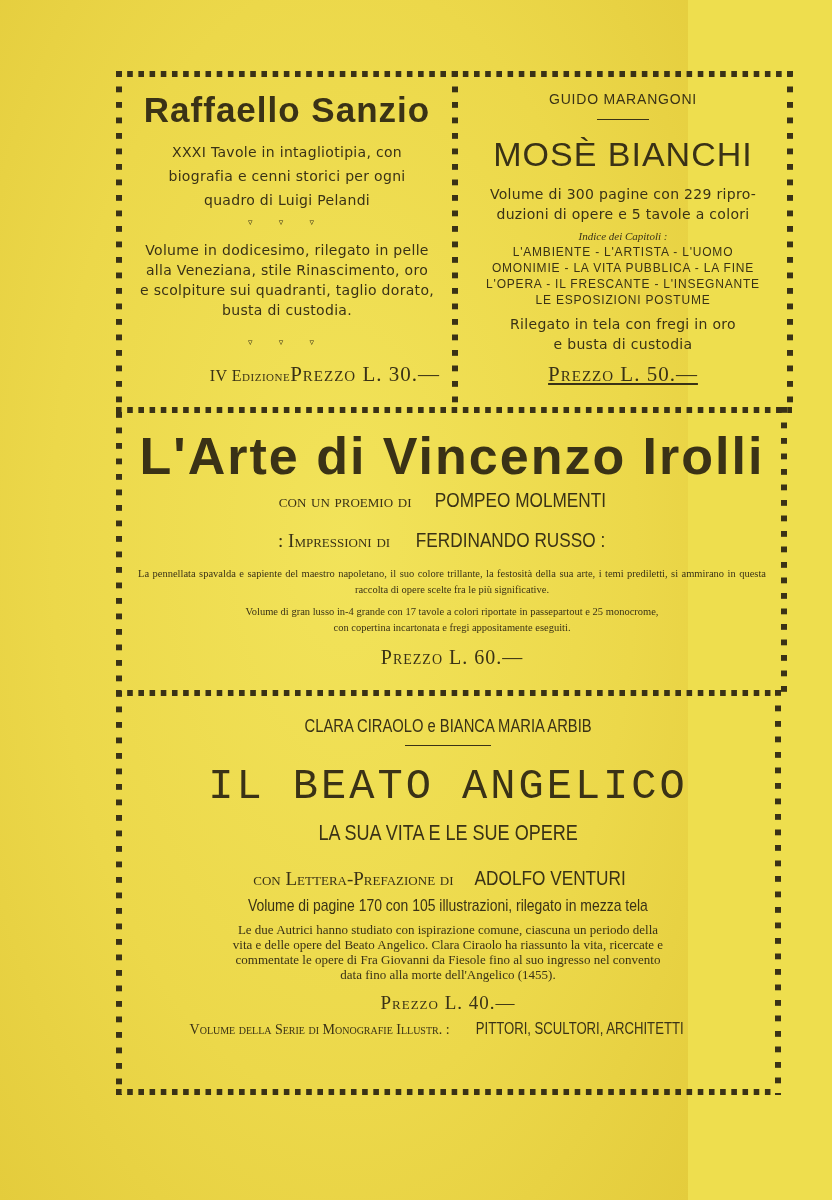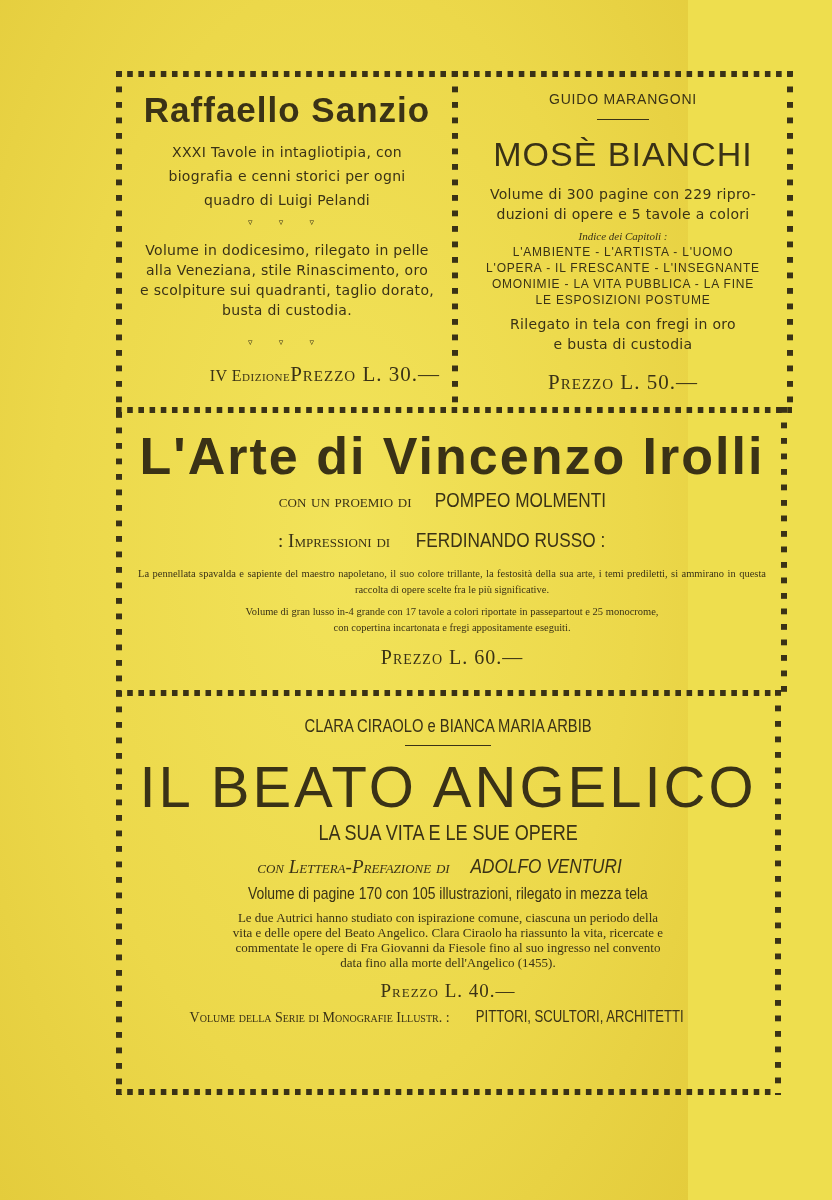--- a/index.html
+++ b/index.html
@@ -63,29 +63,29 @@
     <div class="caps-small" style="font-size:14px;">GUIDO MARANGONI</div>
     <div class="rule" style="margin:10px auto 12px;"></div>
     <h1 class="title1" style="font-size:34px;font-weight:normal;">MOSÈ BIANCHI</h1>
     <div class="t-body" style="margin-top:8px;line-height:20px;">
       <div>Volume di 300 pagine con 229 ripro-</div>
       <div>duzioni di opere e 5 tavole a colori</div>
     </div>
     <div style="font-style:italic;font-size:11px;margin-top:4px;line-height:16px;">Indice dei Capitoli :</div>
     <div class="caps-small" style="font-size:12px;line-height:16px;">
       <div>L'AMBIENTE - L'ARTISTA - L'UOMO</div>
+      <div>OMONIMIE - LA VITA PUBBLICA - LA FINE</div>
       <div>L'OPERA - IL FRESCANTE - L'INSEGNANTE</div>
-      <div>OMONIMIE - LA VITA PUBBLICA - LA FINE</div>
       <div>LE ESPOSIZIONI POSTUME</div>
     </div>
     <div class="t-body" style="margin-top:6px;line-height:20px;">
       <div>Rilegato in tela con fregi in oro</div>
       <div>e busta di custodia</div>
     </div>
-    <div class="price" style="margin-top:16px;">Prezzo L. 50.—</div>
+    <div class="price" style="margin-top:8px;text-decoration:underline;">Prezzo L. 50.—</div>
   </div>
 
   <div class="box" style="left:128px;top:428px;width:648px;">
     <h1 class="title1" style="font-size:52px;line-height:56px;letter-spacing:2px;">L'Arte di Vincenzo Irolli</h1>
     <div style="margin-top:4px;font-size:19px;">
       <span class="sc">con un proemio di </span><span class="narrow" style="font-size:21px;">POMPEO MOLMENTI</span>
     </div>
     <div style="margin-top:16px;font-size:19px;">
       <span class="sc">: Impressioni di </span><span class="narrow" style="font-size:21px;">FERDINANDO RUSSO :</span>
     </div>
@@ -93,23 +93,23 @@
     <div style="font-size:10.5px;line-height:16px;margin-top:6px;">
       <div>Volume di gran lusso in-4 grande con 17 tavole a colori riportate in passepartout e 25 monocrome,</div>
       <div>con copertina incartonata e fregi appositamente eseguiti.</div>
     </div>
     <div class="price" style="margin-top:10px;font-size:20px;">Prezzo L. 60.—</div>
   </div>
 
   <div class="box" style="left:128px;top:716px;width:640px;">
     <div class="narrow" style="font-size:18px;">CLARA CIRAOLO e BIANCA MARIA ARBIB</div>
     <div class="rule" style="width:86px;margin:8px auto 10px;"></div>
-    <h1 style="margin:0;font-family:Liberation Sans, sans-serif;font-weight:normal;font-size:58px;line-height:62px;letter-spacing:3px;">IL BEATO ANGELICO</h1>
+    <h1 style="margin:0;font-family:Liberation Mono, monospace;font-weight:normal;font-size:42px;line-height:62px;letter-spacing:3px;">IL BEATO ANGELICO</h1>
     <div class="narrow" style="font-size:22px;margin-top:2px;">LA SUA VITA E LE SUE OPERE</div>
-    <div style="font-size:19px;margin-top:8px;font-style:italic;">
+    <div style="font-size:19px;margin-top:20px;">
       <span class="sc">con Lettera-Prefazione di </span><span class="narrow" style="font-size:21px;">ADOLFO VENTURI</span>
     </div>
     <div class="narrow" style="font-size:17px;margin-top:6px;">Volume di pagine 170 con 105 illustrazioni, rilegato in mezza tela</div>
     <div style="font-size:13px;line-height:15px;margin-top:6px;">
       <div>Le due Autrici hanno studiato con ispirazione comune, ciascuna un periodo della</div>
       <div>vita e delle opere del Beato Angelico. Clara Ciraolo ha riassunto la vita, ricercate e</div>
       <div>commentate le opere di Fra Giovanni da Fiesole fino al suo ingresso nel convento</div>
       <div>data fino alla morte dell'Angelico (1455).</div>
     </div>
     <div class="price" style="margin-top:10px;font-size:19px;">Prezzo L. 40.—</div>

